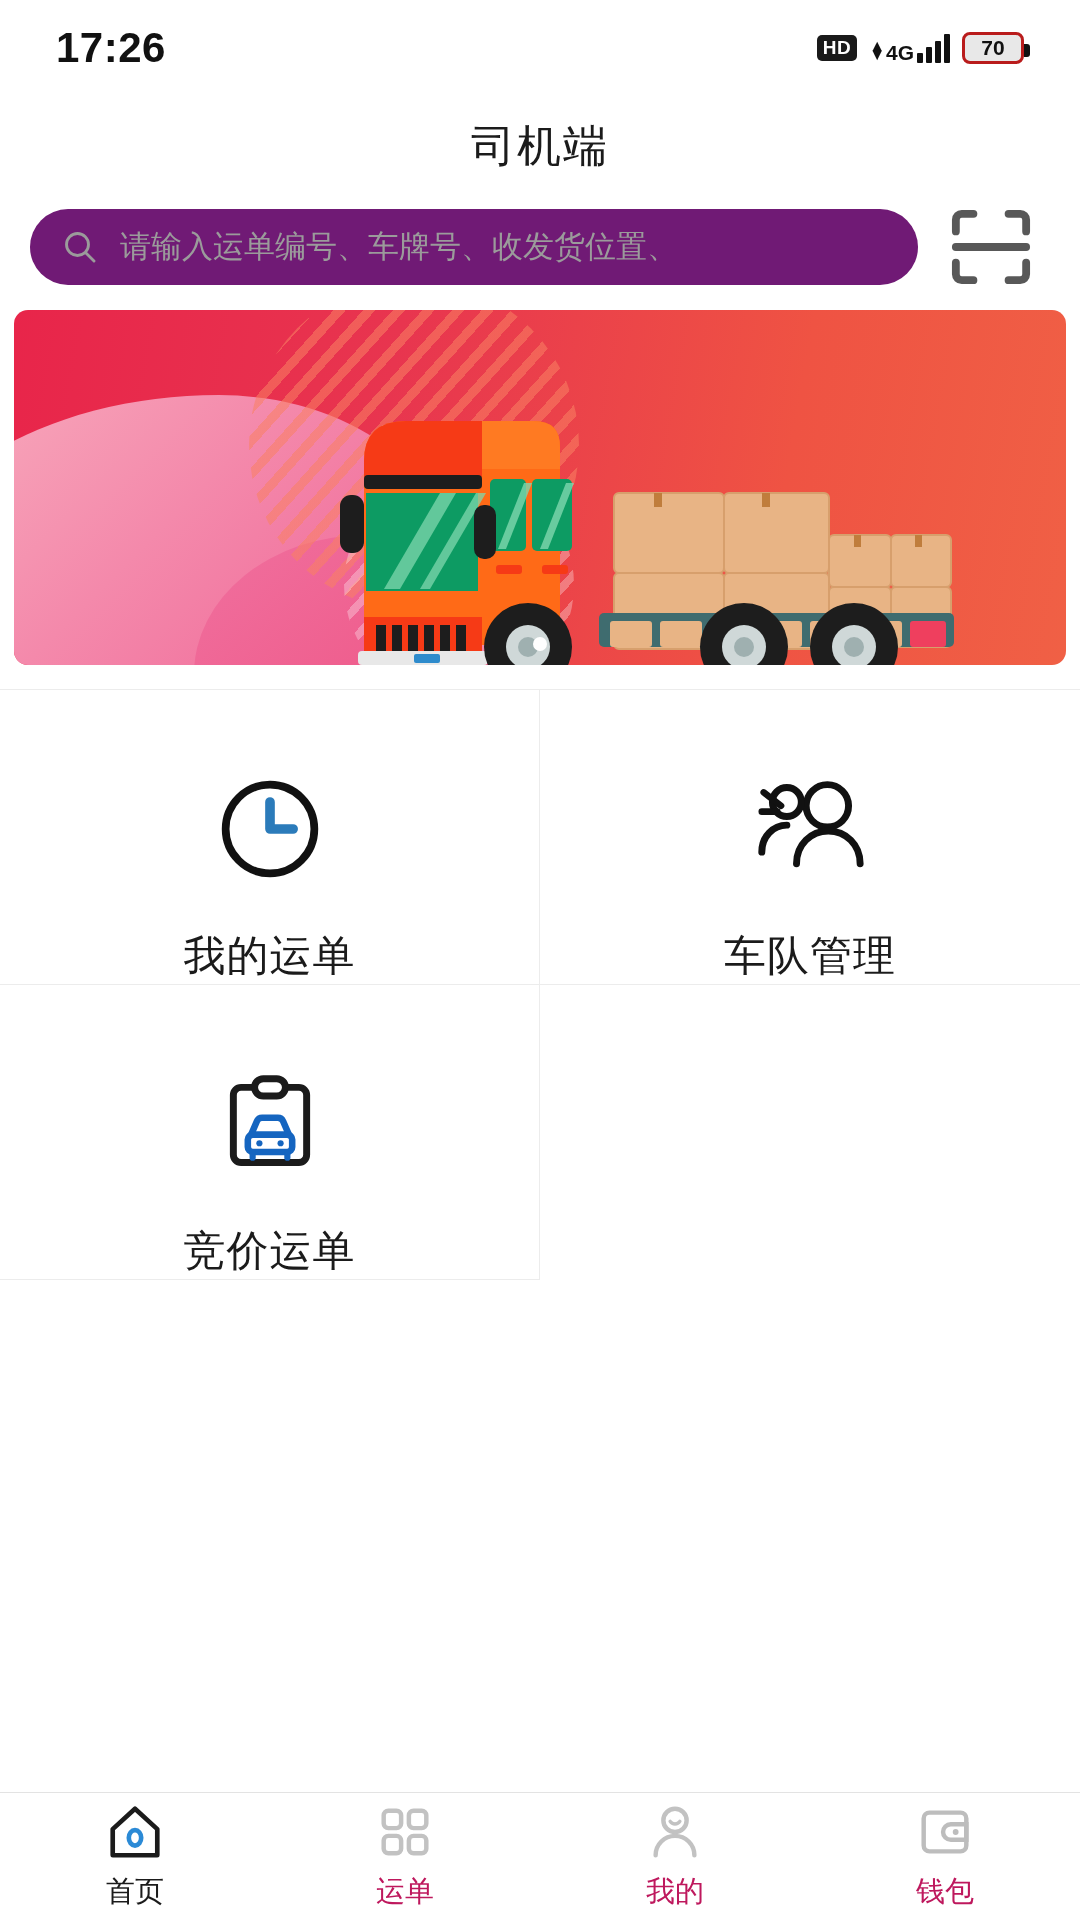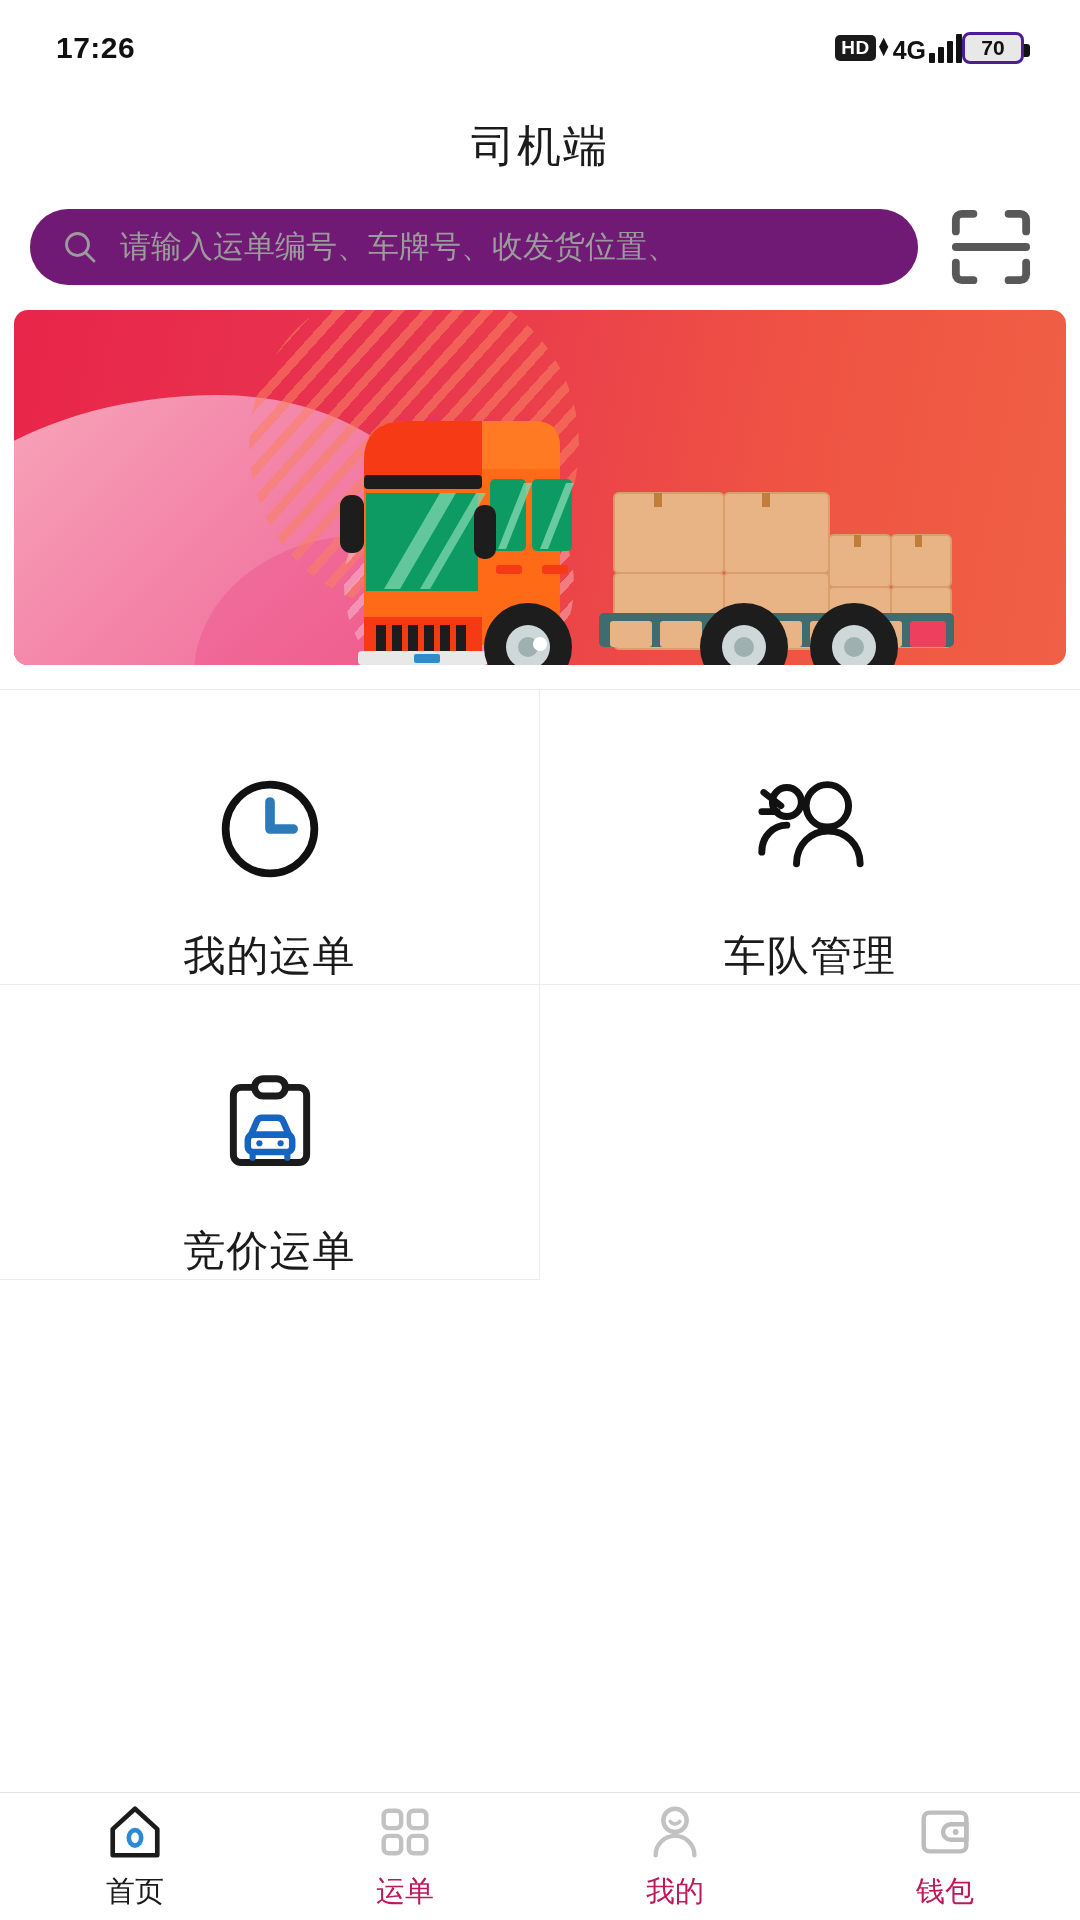--- a/index.html
+++ b/index.html
@@ -8,40 +8,40 @@
     font-family:"Liberation Sans","DejaVu Sans",sans-serif;
     background:#ffffff; overflow:hidden;
   }
   .phone{ position:relative; width:1080px; height:1920px; background:#fff; }
 
   
   .statusbar{
     height:96px; display:flex; align-items:center;
     justify-content:space-between; padding:0 56px 0 56px;
   }
-  .status-time{ font-size:30px; font-weight:700; color:#111; letter-spacing:.5px; }
-  .status-right{ display:flex; align-items:center; }
+  .status-time{ font-size:42px; font-weight:700; color:#111; letter-spacing:.5px; }
+  .status-right{ display:flex; align-items:center; gap:12px; }
   .hd-badge{
     background:#1a1a1a; color:#fff; font-size:19px; font-weight:700;
     border-radius:5px; padding:2px 6px; line-height:1.15; letter-spacing:.5px;
   }
   .net-wrap{ display:flex; align-items:flex-end; gap:3px; }
   .net-4g{ display:flex; align-items:flex-start; }
   .arrows{ display:flex; flex-direction:column; align-items:center; justify-content:center;
            margin-right:1px; line-height:.55; }
   .arrows span{ font-size:16px; color:#111; }
-  .g-label{ font-size:25px; font-weight:700; color:#111; line-height:1; }
+  .g-label{ font-size:21px; font-weight:700; color:#111; line-height:1; }
   .bars{ display:flex; align-items:flex-end; gap:3px; height:30px; }
   .bars i{ display:block; width:6px; background:#111; border-radius:1px; }
   .bars i:nth-child(1){ height:10px; }
   .bars i:nth-child(2){ height:16px; }
   .bars i:nth-child(3){ height:22px; }
   .bars i:nth-child(4){ height:29px; }
   .battery{
-    position:relative; width:62px; height:32px; border:3px solid #4c1d95;
+    position:relative; width:62px; height:32px; border:3px solid #b91c1c;
     border-radius:8px; display:flex; align-items:center; justify-content:center;
     background:#e8e8e8;
   }
   .battery:after{
     content:""; position:absolute; right:-9px; top:9px; width:6px; height:13px;
     background:#111; border-radius:0 3px 3px 0;
   }
   .battery span{ font-size:21px; font-weight:700; color:#111; }
 
   

